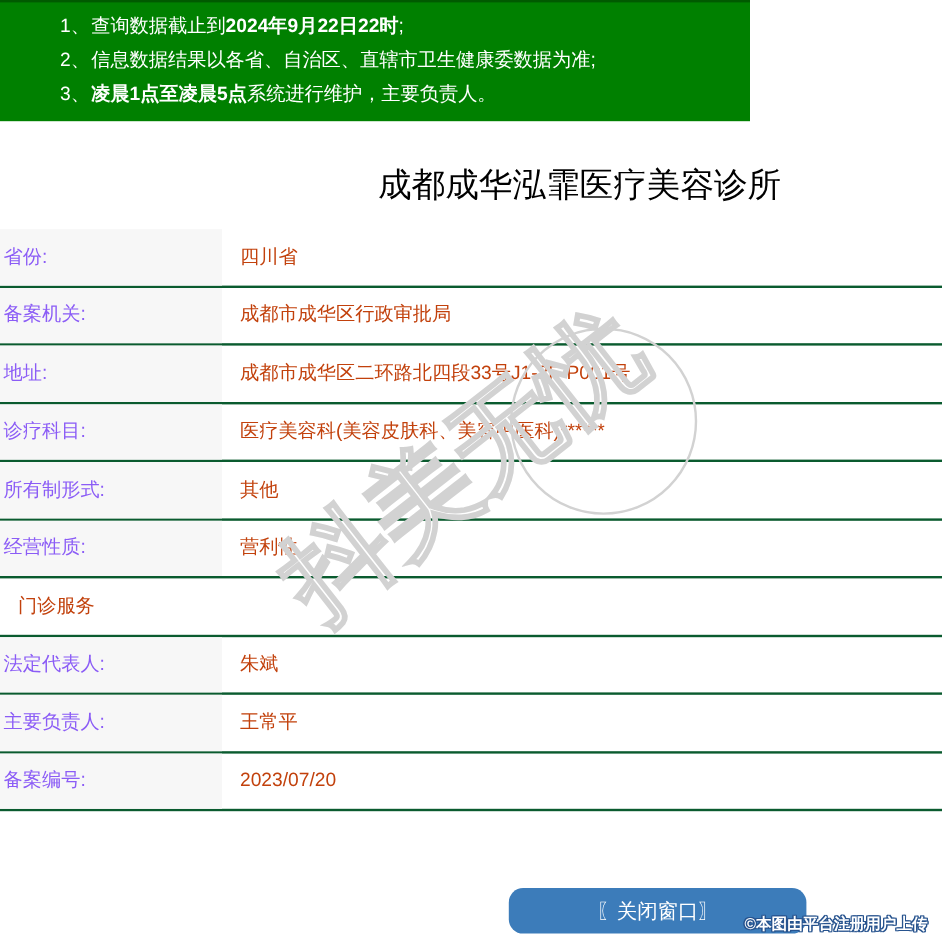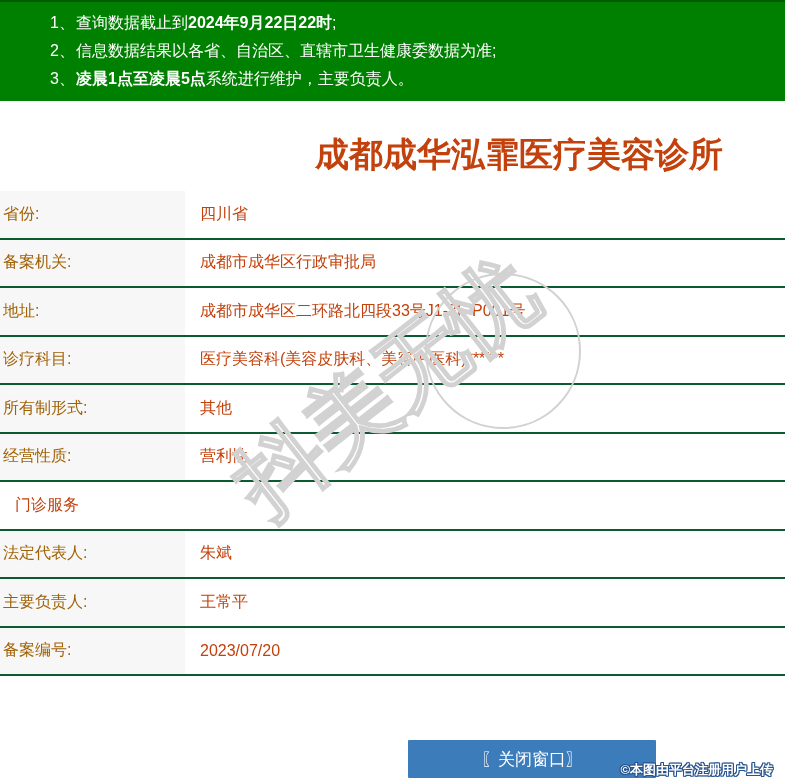--- a/index.html
+++ b/index.html
@@ -2,70 +2,70 @@
 <html><head>
 <meta charset="utf-8">
 <style>
   html,body{margin:0;padding:0;}
   body{
     width:785px;height:780px;position:relative;overflow:hidden;
     background:#ffffff;font-family:"Liberation Sans","DejaVu Sans",sans-serif;
   }
   
   .notice-header{
-    position:absolute;top:0;left:0;width:785px;height:101px;
+    position:absolute;top:0;left:0;width:625px;height:101px;
     background:#008000;border-top:2px solid #005a00;box-sizing:border-box;
     padding-top:7px;
   }
   .notice-line{
     color:#ffffff;font-size:16px;line-height:28px;padding-left:50px;
     white-space:nowrap;
   }
   .notice-num{display:inline-block;min-width:26px;}
   .bold{font-weight:700;}
   
   .clinic-title{
     position:absolute;left:315px;top:134px;
-    font-size:34px;line-height:40px;color:#c2410c;font-weight:700;
+    font-size:28px;line-height:40px;color:#000000;font-weight:400;
     white-space:nowrap;
   }
   
   .info-table{
     position:absolute;left:0;top:191px;width:785px;
   }
   .row{
     display:flex;height:48.5px;box-sizing:border-box;
     border-bottom:2px solid #0a5b2f;
   }
   .cell-label{
     width:185px;box-sizing:border-box;background:#f7f7f7;
     display:flex;align-items:center;padding-left:3px;
-    font-size:16px;color:#a16207;
+    font-size:16px;color:#8b5cf6;
   }
   .cell-value{
     flex:1;display:flex;align-items:center;padding-left:15px;
     font-size:16px;color:#c2410c;white-space:nowrap;
   }
   
   .watermark-text{
     position:absolute;left:206px;top:343px;width:360px;height:90px;
     text-align:center;font-size:88px;line-height:90px;font-weight:700;
     color:transparent;-webkit-text-stroke:2px #d2d2d2;
     transform:rotate(-38deg);transform-origin:center;
     z-index:6;pointer-events:none;white-space:nowrap;
   }
   .watermark-circle{
     position:absolute;left:425px;top:273px;width:156px;height:156px;
     border:2px solid #d2d2d2;border-radius:50%;box-sizing:border-box;
     z-index:6;pointer-events:none;
   }
   
   .close-btn{
-    position:absolute;left:408px;top:740px;width:248px;height:38px;
-    background:#3c7cba;border:none;border-radius:1px;
+    position:absolute;left:424px;top:740px;width:248px;height:38px;
+    background:#3c7cba;border:none;border-radius:12px;
     color:#ffffff;font-size:17px;cursor:pointer;
     font-family:"Liberation Sans","DejaVu Sans",sans-serif;
   }
   .copyright{
     position:absolute;right:12px;top:761px;
     font-size:13px;font-weight:700;color:#ffffff;white-space:nowrap;
     text-shadow:
       -1px -1px 0 #27538e, 1px -1px 0 #27538e,
       -1px  1px 0 #27538e, 1px  1px 0 #27538e,
       -1px  0   0 #27538e, 1px  0   0 #27538e,

